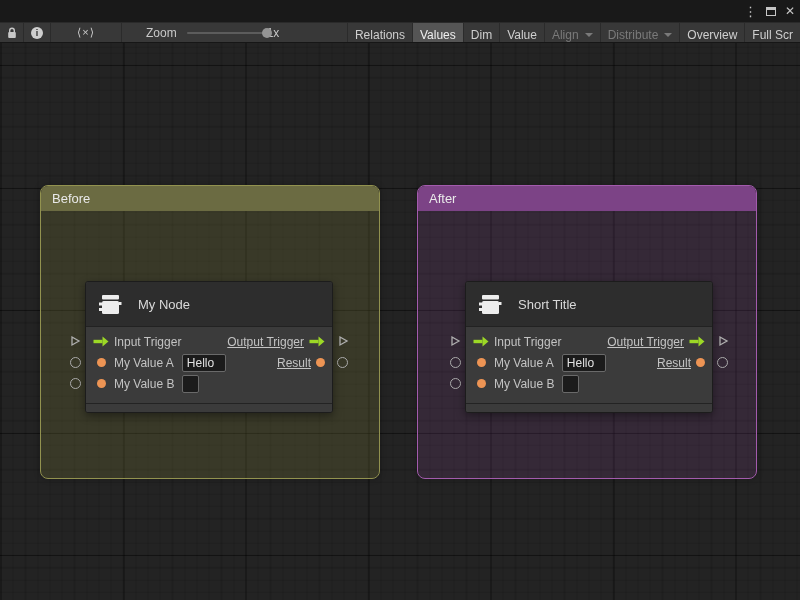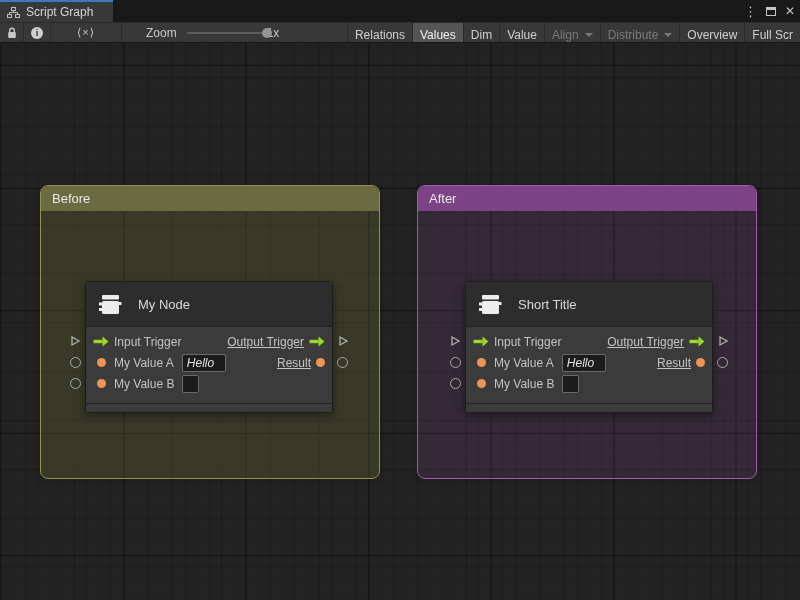--- a/index.html
+++ b/index.html
@@ -65,47 +65,38 @@
   .node-header { height:45px; flex:none; background:#2d2d2d; display:flex; align-items:center;
     gap:15px; padding-left:11px; border-bottom:1px solid #222222; border-radius:2px 2px 0 0; }
   .node-title { font-size:13px; color:#d9d9d9; }
   .node-body { flex:1; padding-top:4px; }
   .port-row { height:21px; display:flex; align-items:center; padding:0 7px; gap:5px;
     font-size:12px; color:#c3c3c3; }
   .icon-slot { width:16px; flex:none; display:flex; align-items:center; justify-content:center; }
   .row-right { margin-left:auto; display:flex; align-items:center; gap:5px;text-decoration:underline; }
   .value-dot { width:9px; height:9px; border-radius:50%; background:#ED9454; }
   .field { background:#1b1b1b; border:1px solid #6a6a6a; border-radius:2px; color:#e2e2e2;
-    font-size:12px; height:18px; padding:0 4px; margin-left:3px; font-family:inherit;font-style:italic; }
+    font-size:12px; height:18px; padding:0 4px; margin-left:3px; font-family:inherit; }
   .field.hello { width:44px; } .field.empty { width:17px; padding:0; }
   .node-footer { height:9px; flex:none; background:#3b3b3b; border-top:1px solid #232323;
     border-radius:0 0 2px 2px; }
 
   
   .ext { position:absolute; }
   .ext.tri-l { left:-16px; top:54px; } .ext.tri-r { right:-16px; top:54px; }
   .ext.cir-a-l { left:-15px; top:76px; } .ext.cir-b-l { left:-15px; top:97px; }
   .ext.cir-r { right:-15px; top:76px; }
   .circ { width:11px; height:11px; border:1.3px solid #ababab; border-radius:50%; }
 </style>
 </head>
 <body>
 
 <div class="window">
 
   <div class="tabbar">
-    <div class="tab">
-      <svg width="13" height="11" viewBox="0 0 13 11">
-        <rect x="4.5" y="0.5" width="4" height="3" fill="none" stroke="#bdbdbd"></rect>
-        <rect x="0.5" y="7.5" width="4" height="3" fill="none" stroke="#bdbdbd"></rect>
-        <rect x="8.5" y="7.5" width="4" height="3" fill="none" stroke="#bdbdbd"></rect>
-        <path d="M6.5 3.5 v2 M2.5 7.5 v-2 h8 v2" stroke="#bdbdbd" fill="none"></path>
-      </svg>
-      <span class="tab-label">Script Graph</span>
-    </div>
     <div class="win-controls">
       <span class="menu-glyph">⋮</span>
       <span class="max-glyph"></span>
       <span class="close-glyph">✕</span>
     </div>
   </div>
 
   <div class="toolbar">
     <div class="tseg lock">
       <svg width="12" height="14" viewBox="0 0 12 14">

